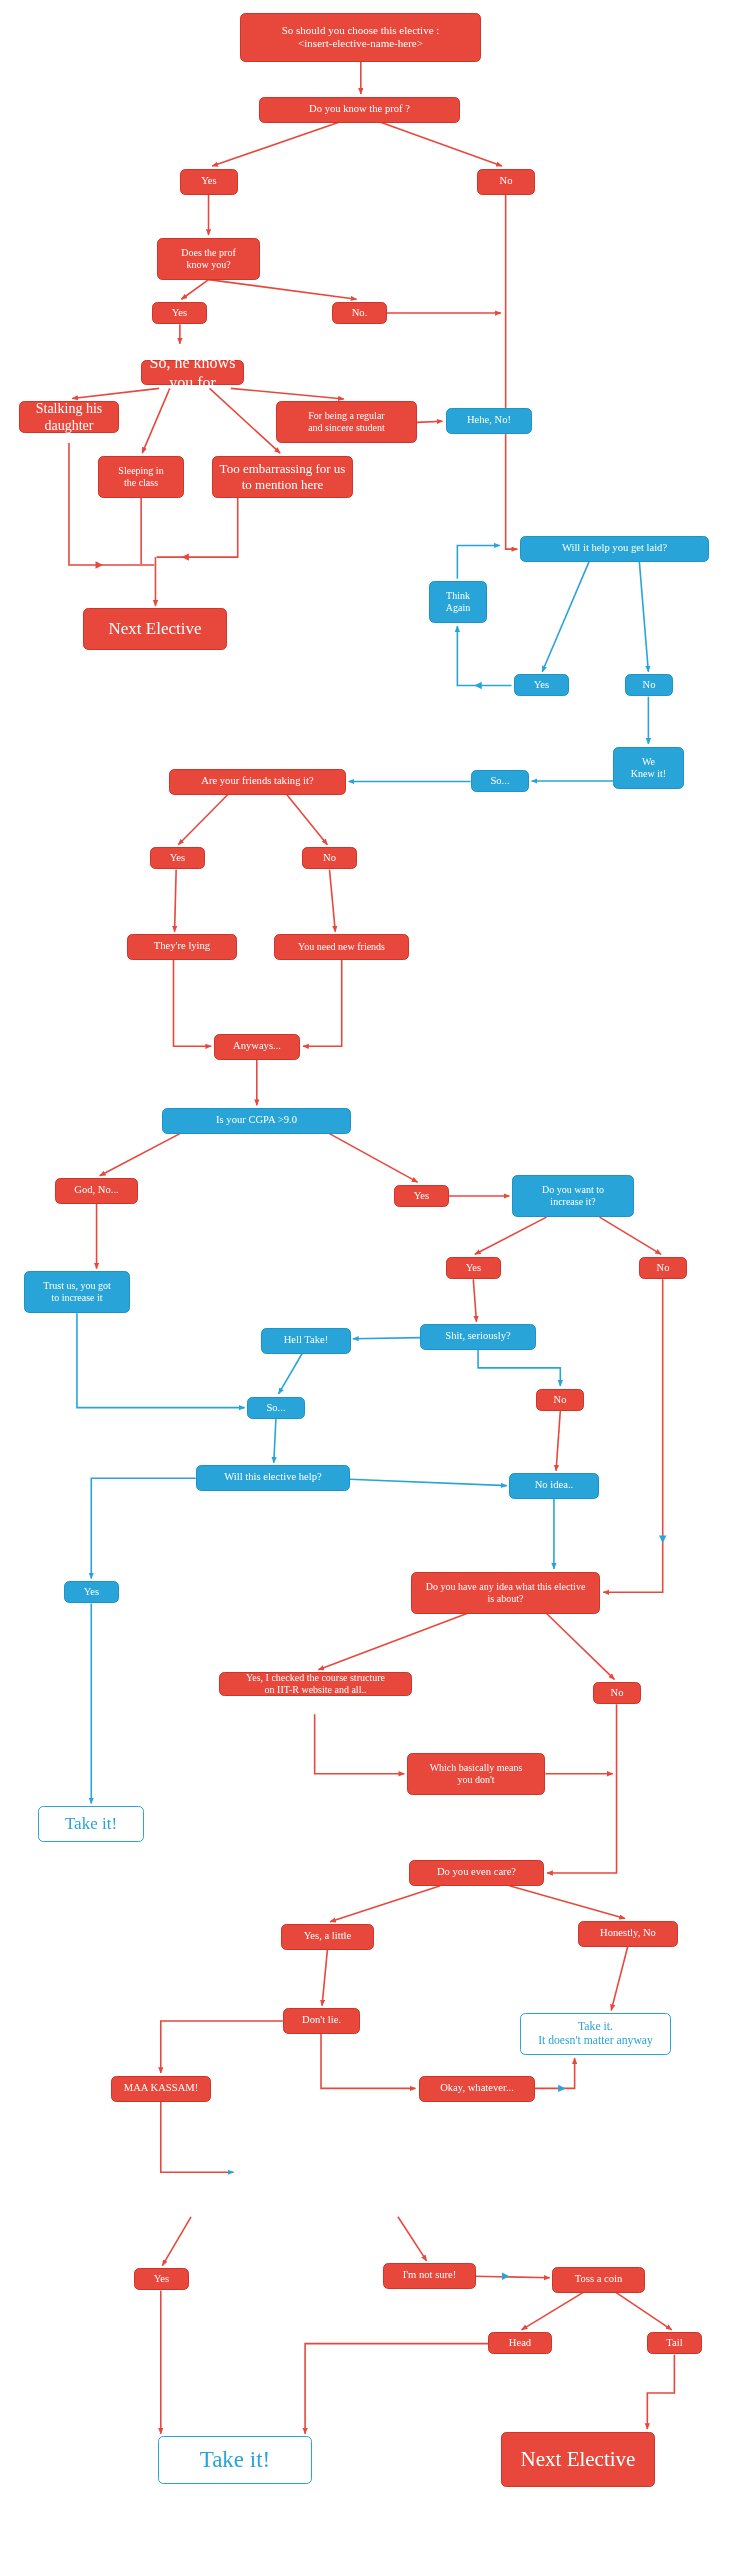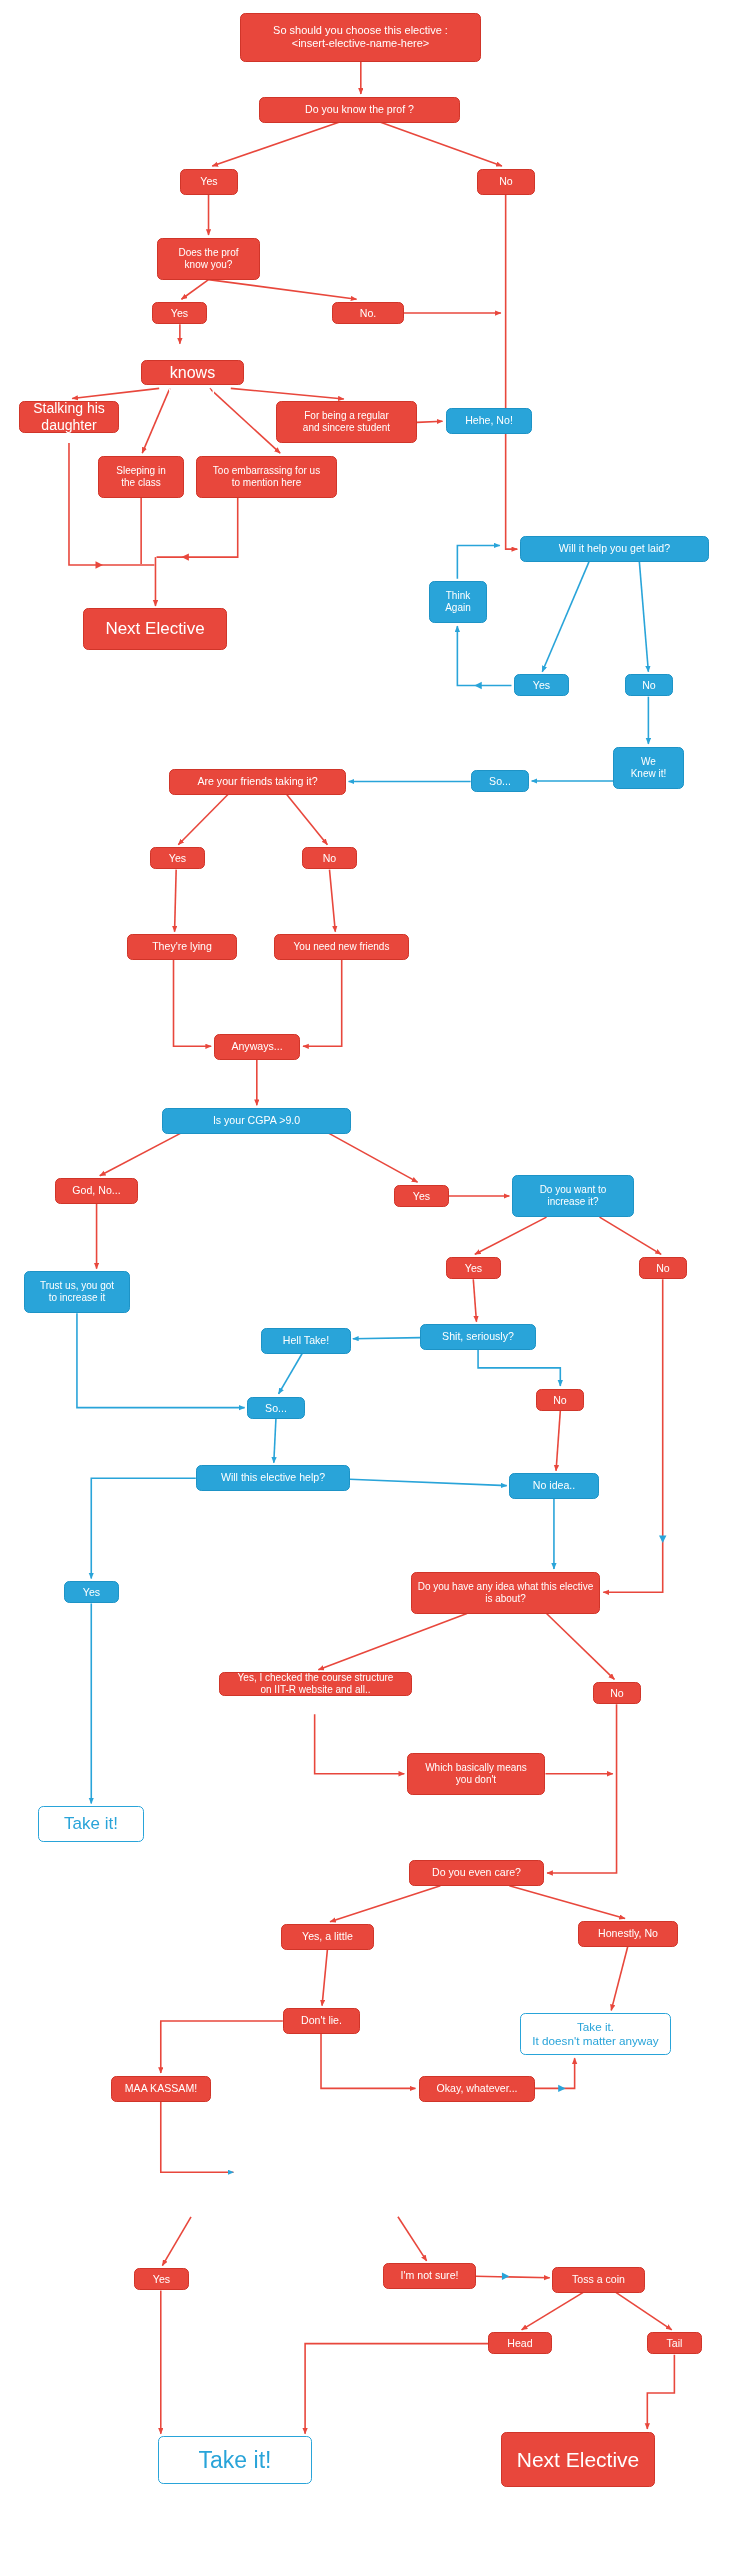--- a/index.html
+++ b/index.html
@@ -1,18 +1,18 @@
 <!DOCTYPE html>
 <html style="font-size:8.5px"><head>
 <meta charset="utf-8">
 <style>
   html,body { margin:0; padding:0; background:#ffffff; }
   .stage {
     position:relative; width:737px; height:2576px;
-    font-family:Liberation Sans, sans-serif;
+    font-family:Liberation Serif, serif;
     background:#ffffff; overflow:hidden;
   }
   svg.connectors { position:absolute; left:0; top:0; }
   .node {
     position:absolute; box-sizing:border-box;
     display:flex; align-items:center; justify-content:center;
     text-align:center; white-space:pre-line;
     border-radius:5.3px; line-height:1.22; padding:1.1px 4.2px;
     font-size:10.6px;
   }
@@ -120,31 +120,31 @@
   </svg>
 
   <div class="node red" style="left:240px;top:12.7px;width:241px;height:49px;font-size:11px">So should you choose this elective :
 &lt;insert-elective-name-here&gt;</div>
   <div class="node red" style="left:259px;top:97px;width:201px;height:25.5px">Do you know the prof ?</div>
   <div class="node red" style="left:180px;top:169px;width:58px;height:25.5px">Yes</div>
   <div class="node red" style="left:477px;top:169px;width:58px;height:25.5px">No</div>
   <div class="node red" style="left:157px;top:238px;width:103px;height:42px;font-size:10px">Does the prof
 know you?</div>
   <div class="node red" style="left:152px;top:302px;width:55px;height:22px">Yes</div>
-  <div class="node red" style="left:332px;top:302px;width:72px;height:22px">No.</div>
+  <div class="node red" style="left:332px;top:302px;width:55px;height:22px">No.</div>
   <div class="node red" style="left:141px;top:360px;width:103px;height:25px;font-size:16px">So, he knows
 you for</div>
   <div class="node red" style="left:19px;top:401px;width:100px;height:32px;font-size:14px">Stalking his
 daughter</div>
   <div class="node red" style="left:276px;top:401px;width:141px;height:42px;font-size:10px">For being a regular
 and sincere student</div>
   <div class="node blue" style="left:446px;top:408px;width:86px;height:25.5px">Hehe, No!</div>
   <div class="node red" style="left:98px;top:456px;width:86px;height:42px;font-size:10px">Sleeping in
 the class</div>
-  <div class="node red" style="left:196px;top:456px;width:141px;height:42px;font-size:10px">Too embarrassing for us
+  <div class="node red" style="left:212px;top:456px;width:141px;height:42px;font-size:13px">Too embarrassing for us
 to mention here</div>
   <div class="node blue" style="left:520px;top:536px;width:189px;height:25.5px">Will it help you get laid?</div>
   <div class="node blue" style="left:429px;top:581px;width:58px;height:42px;font-size:10px">Think
 Again</div>
   <div class="node red" style="left:83px;top:608px;width:144px;height:42px;font-size:17px">Next Elective</div>
   <div class="node blue" style="left:514px;top:674px;width:55px;height:22px">Yes</div>
   <div class="node blue" style="left:625px;top:674px;width:48px;height:22px">No</div>
   <div class="node blue" style="left:613px;top:747px;width:71px;height:42px;font-size:10px">We
 Knew it!</div>
   <div class="node blue" style="left:471px;top:770px;width:58px;height:22px">So...</div>

